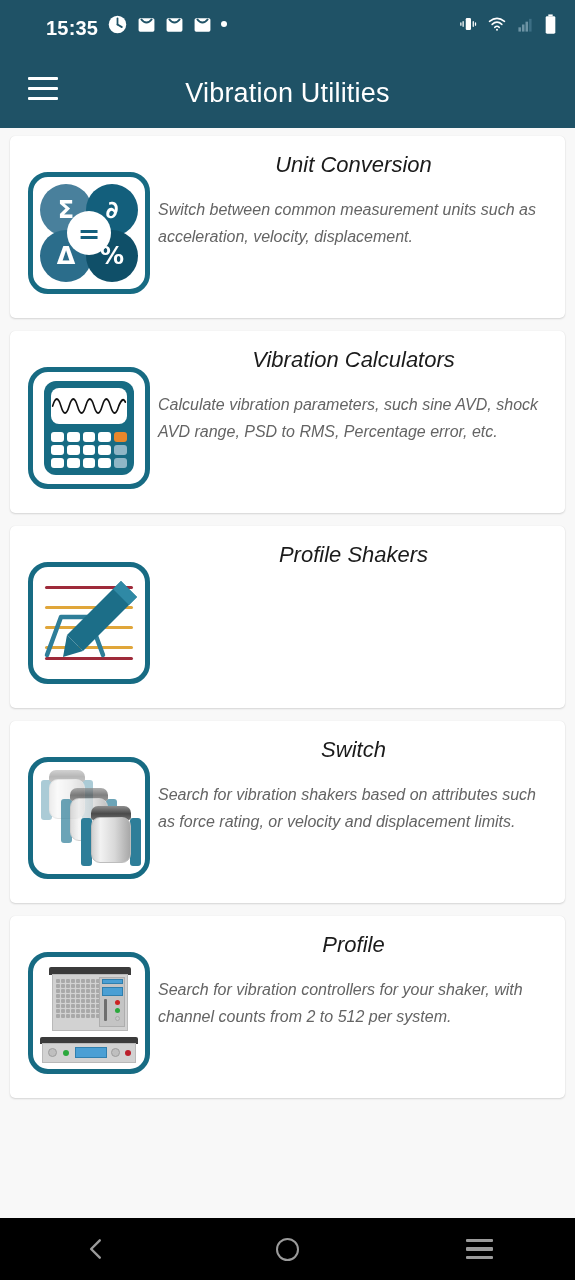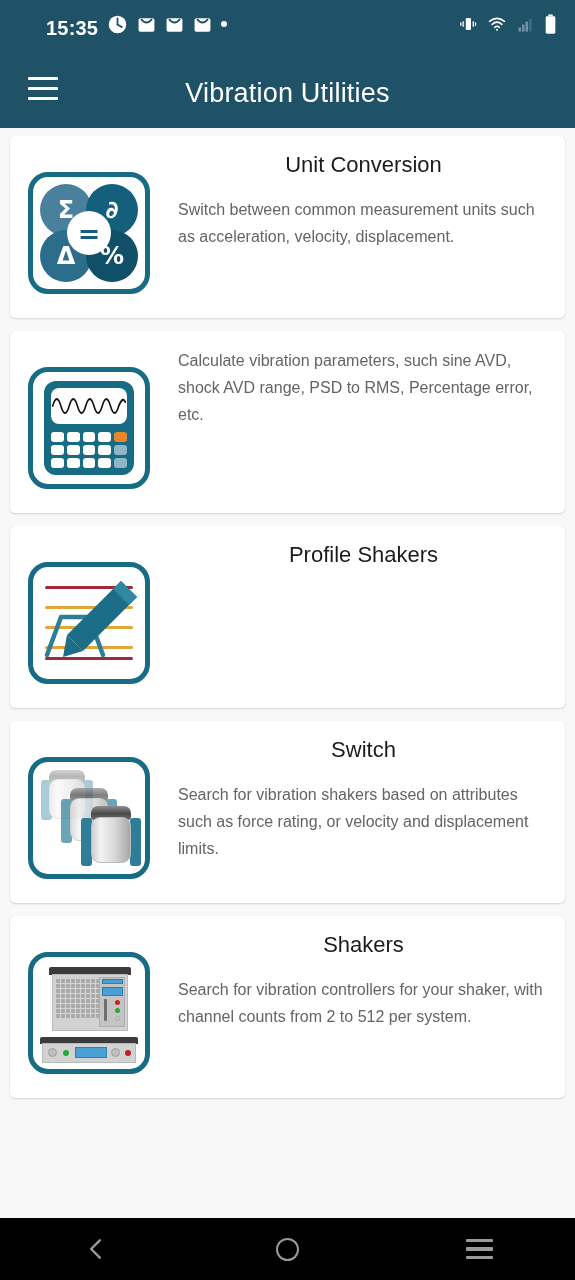--- a/index.html
+++ b/index.html
@@ -111,22 +111,23 @@
     position: absolute;
     inset: 0;
     border: 5px solid #176b83;
     border-radius: 20px;
     background: #ffffff;
     overflow: hidden;
   }
 
   .card-body {
     flex: 1;
-    padding-left: 28px;
+    padding-left: 8px;
     min-width: 0;
+    font-style: italic;
   }
   .card-title {
     text-align: center;
     font-size: 22px;
     color: #1b1b1b;
     font-weight: 400;
     margin-bottom: 18px;
     line-height: 1.2;
   }
   .card-desc {
@@ -399,20 +400,21 @@
             <div class="calc-key"></div>
             <div class="calc-key"></div>
             <div class="calc-key"></div>
             <div class="calc-key"></div>
             <div class="calc-key blue"></div>
           </div>
         </div>
       </div>
     </div>
     <div class="card-body">
+      <div class="card-title">Vibration Calculators</div>
       <div class="card-desc">Calculate vibration parameters, such sine AVD, shock AVD range, PSD to RMS, Percentage error, etc.</div>
     </div>
   </div>
 
   <div class="card">
     <div class="card-icon">
       <div class="icon-frame">
         <div class="pe-line pe-red" style="top:19px;"></div>
         <div class="pe-line pe-orange" style="top:39px;"></div>
         <div class="pe-line pe-orange" style="top:59px;"></div>
@@ -560,21 +562,21 @@
           <div class="pr-base-face" style="left:2px; top:6px; width:94px; height:20px;"></div>
           <div class="pr-knob" style="left:8px; top:11px; width:9px; height:9px;"></div>
           <div class="pr-led" style="left:23px; top:13px; width:6px; height:6px; background:#2ba83c;"></div>
           <div class="pr-lcd" style="left:35px; top:10px; width:32px; height:11px;"></div>
           <div class="pr-knob" style="left:71px; top:11px; width:9px; height:9px;"></div>
           <div class="pr-led" style="left:85px; top:13px; width:6px; height:6px; background:#bb1f2b;"></div>
         </div>
       </div>
     </div>
     <div class="card-body">
-      <div class="card-title">Shakers</div>
+      <div class="card-title">Profile</div>
       <div class="card-desc">Search for vibration controllers for your shaker, with channel counts from 2 to 512 per system.</div>
     </div>
   </div>
 
 </div>
 
 <div class="nav-bar">
   <div class="nav-btn">
     <svg width="26" height="26" viewBox="0 0 24 24">
       <path d="M15.5 4 L7.5 12 L15.5 20" stroke="#9b9b9b" stroke-width="2.2" fill="none" stroke-linecap="round" stroke-linejoin="round"></path>

